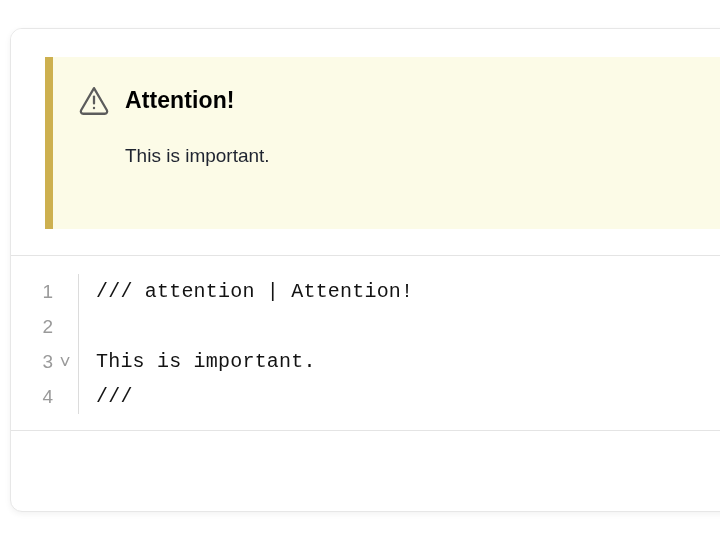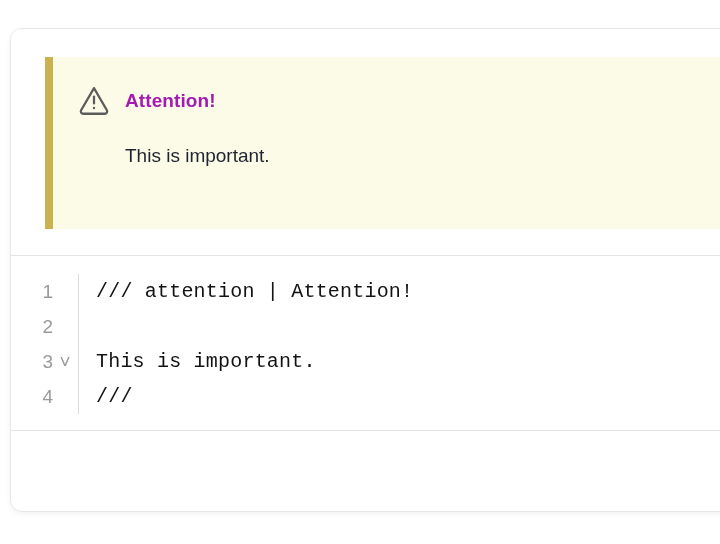--- a/index.html
+++ b/index.html
@@ -61,23 +61,23 @@
 
   .warn-icon {
     flex: 0 0 auto;
     width: 34px;
     height: 34px;
     display: block;
   }
 
   .callout-title {
     font-family: "Liberation Sans", sans-serif;
-    font-size: 19px;
+    font-size: 23px;
     font-weight: bold;
-    color: #a21caf;
+    color: #000000;
     letter-spacing: 0.1px;
     line-height: 1;
   }
 
   .callout-body {
     margin-top: 26px;
     margin-left: 48px;
     font-family: "Liberation Sans", sans-serif;
     font-size: 19px;
     font-weight: normal;

